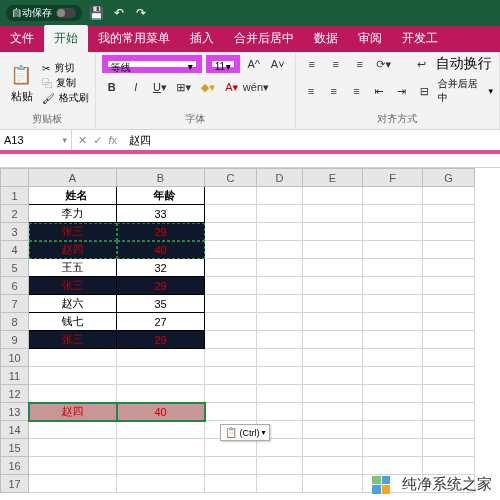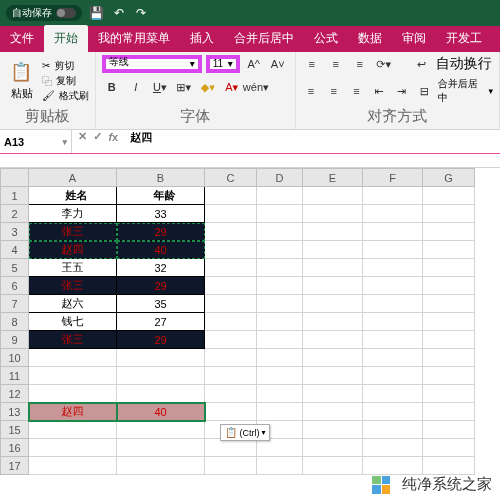--- a/index.html
+++ b/index.html
@@ -7,29 +7,29 @@
 .titlebar{background:#1a5c3a;height:26px;display:flex;align-items:center;padding:0 6px;color:#fff;font-size:11px;gap:8px;}
 .autosave{background:#0d4028;border-radius:10px;padding:1px 6px;display:flex;align-items:center;gap:4px;font-size:10px;}
 .toggle{width:20px;height:10px;background:#444;border-radius:5px;position:relative;}
 .toggle::after{content:"";position:absolute;width:8px;height:8px;background:#888;border-radius:50%;left:1px;top:1px;}
 .qat-icon{width:14px;height:14px;display:inline-flex;align-items:center;justify-content:center;font-size:12px;color:#fff;}
 .tabs{background:#be185d;height:26px;display:flex;align-items:flex-end;font-size:12px;}
 .tab{padding:5px 10px;color:#fff;cursor:pointer;}
 .tab.active{background:#f3f3f3;color:#1a5c3a;border-top-left-radius:2px;border-top-right-radius:2px;}
 .ribbon{background:#f3f3f3;height:78px;border-bottom:1px solid #d4d4d4;display:flex;font-size:11px;}
 .group{border-right:1px solid #e0e0e0;padding:2px 6px;display:flex;flex-direction:column;justify-content:space-between;height:100%;}
-.group-label{text-align:center;font-size:15px;color:#666;padding-bottom:1px;}
+.group-label{text-align:center;font-size:10px;color:#666;padding-bottom:1px;}
 .group-body{display:flex;gap:4px;flex:1;align-items:center;}
 .big-btn{display:flex;flex-direction:column;align-items:center;gap:2px;padding:2px 4px;}
 .big-icon{width:24px;height:24px;display:flex;align-items:center;justify-content:center;font-size:18px;}
 .col{display:flex;flex-direction:column;gap:1px;font-size:10px;}
 .row{display:flex;align-items:center;gap:4px;}
-.combo{border:4px solid #d946ef;background:#fff;height:18px;font-size:10px;display:flex;align-items:flex-end;padding:0 3px;justify-content:space-between;}
+.combo{border:6px solid #d946ef;background:#fff;height:18px;font-size:10px;display:flex;align-items:flex-start;padding:0 3px;justify-content:space-between;}
 .btn-sm{width:20px;height:20px;display:flex;align-items:center;justify-content:center;font-size:11px;color:#333;}
-.namebox-bar{height:24px;border-bottom:1px solid #ec4899;display:flex;align-items:flex-start;background:#fff;font-size:11px;font-weight:bold;}
+.namebox-bar{height:24px;border-bottom:4px solid #ec4899;display:flex;align-items:center;background:#fff;font-size:11px;}
 .namebox{width:72px;border-right:1px solid #d4d4d4;padding:0 4px;height:100%;display:flex;align-items:center;justify-content:space-between;}
 .fx-btns{display:flex;align-items:center;gap:6px;padding:0 6px;color:#888;}
 .fx-input{flex:1;padding:0 6px;}
 .grid-area{position:relative;overflow:hidden;}
 table{border-collapse:collapse;font-size:11px;}
 .hdr{background:#e6e6e6;border:1px solid #bfbfbf;text-align:center;color:#555;}
 .col-hdr{height:18px;}
 .row-hdr{width:28px;}
 td.cell{border:1px solid #d4d4d4;height:18px;padding:0 3px;text-align:center;background:#fff;}
 td.data{border:1px solid #000;}
@@ -55,21 +55,20 @@
   <span class="qat-icon">↶</span>
   <span class="qat-icon">↷</span>
 </div>
 
 <div class="tabs">
   <div class="tab">文件</div>
   <div class="tab active">开始</div>
   <div class="tab">我的常用菜单</div>
   <div class="tab">插入</div>
   <div class="tab">合并后居中</div>
-  <div class="tab">公式</div>
   <div class="tab">数据</div>
   <div class="tab">审阅</div>
   <div class="tab">开发工</div>
 </div>
 
 <div class="ribbon">
   <div class="group">
     <div class="group-body">
       <div class="big-btn">
         <span class="big-icon">📋</span>
@@ -300,20 +299,30 @@
           <td class="hdr row-hdr">13</td>
           <td class="cell data pink selected-row">赵四</td>
           <td class="cell data pink selected-row">40</td>
           <td class="cell"></td>
           <td class="cell"></td>
           <td class="cell"></td>
           <td class="cell"></td>
           <td class="cell"></td>
         </tr>
         <tr>
+          <td class="hdr row-hdr">14</td>
+          <td class="cell"></td>
+          <td class="cell"></td>
+          <td class="cell"></td>
+          <td class="cell"></td>
+          <td class="cell"></td>
+          <td class="cell"></td>
+          <td class="cell"></td>
+        </tr>
+        <tr>
           <td class="hdr row-hdr">15</td>
           <td class="cell"></td>
           <td class="cell"></td>
           <td class="cell"></td>
           <td class="cell"></td>
           <td class="cell"></td>
           <td class="cell"></td>
           <td class="cell"></td>
         </tr>
         <tr>

